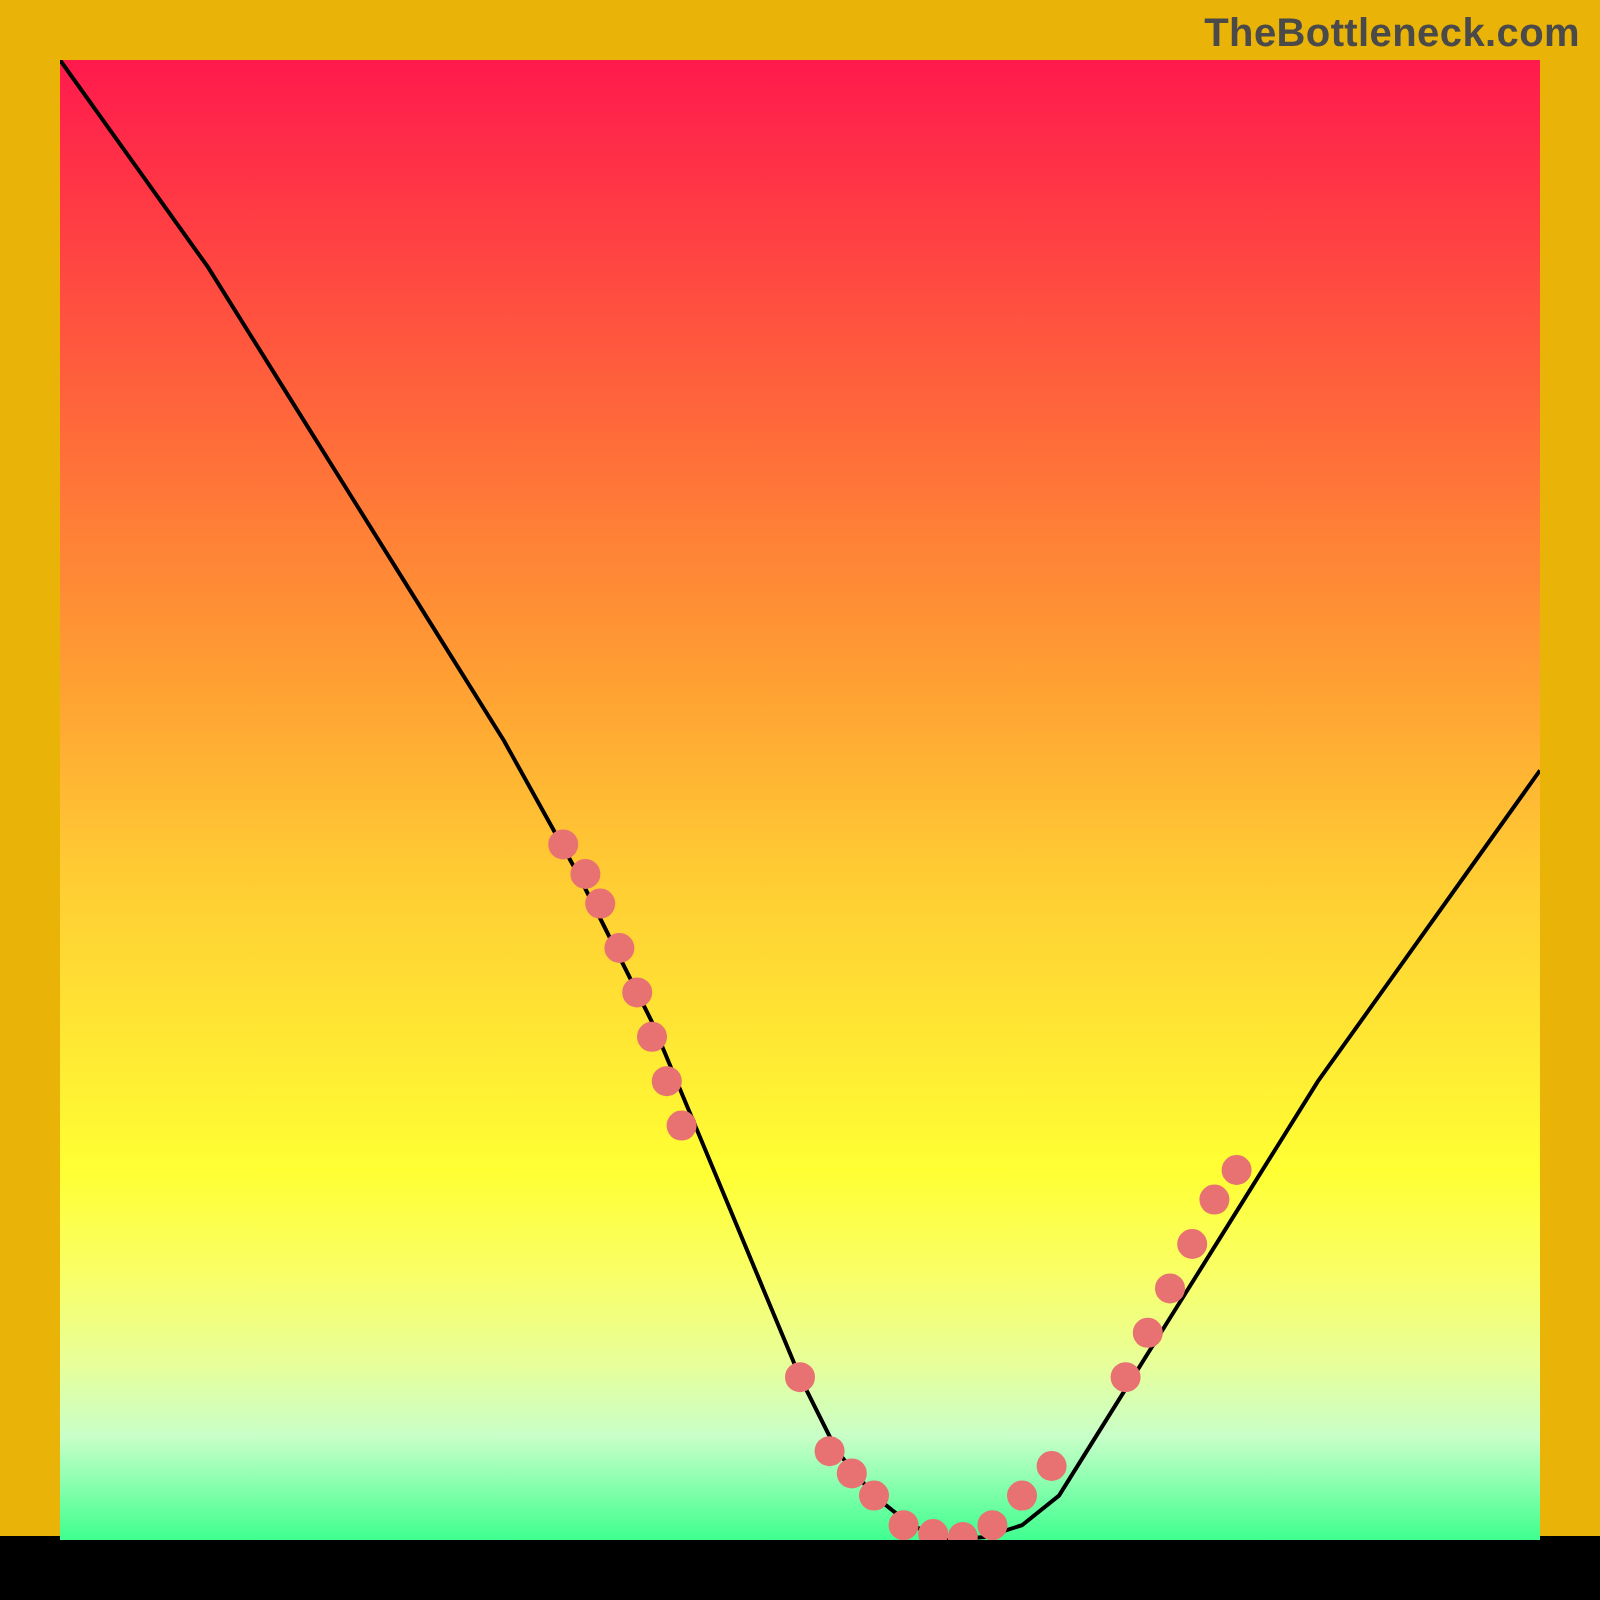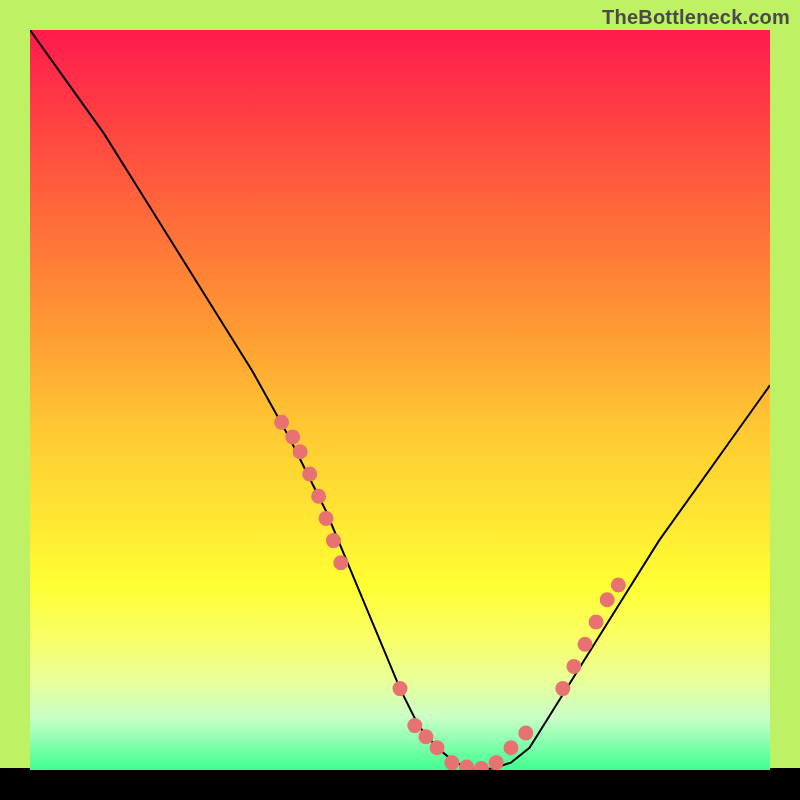--- a/index.html
+++ b/index.html
@@ -8,21 +8,21 @@
     width: 800px;
     height: 800px;
     overflow: hidden;
     font-family: Arial, Helvetica, sans-serif;
     background: #000;
   }
   .frame {
     position: relative;
     width: 800px;
     height: 768px;
-    background: #bef264;
+    background: #eab308;
   }
   .plot-area {
     position: absolute;
     left: 30px;
     top: 30px;
     width: 740px;
     height: 740px;
     background: linear-gradient(to bottom,
       #ff1a4d 0%,
       #ff3a44 10%,

